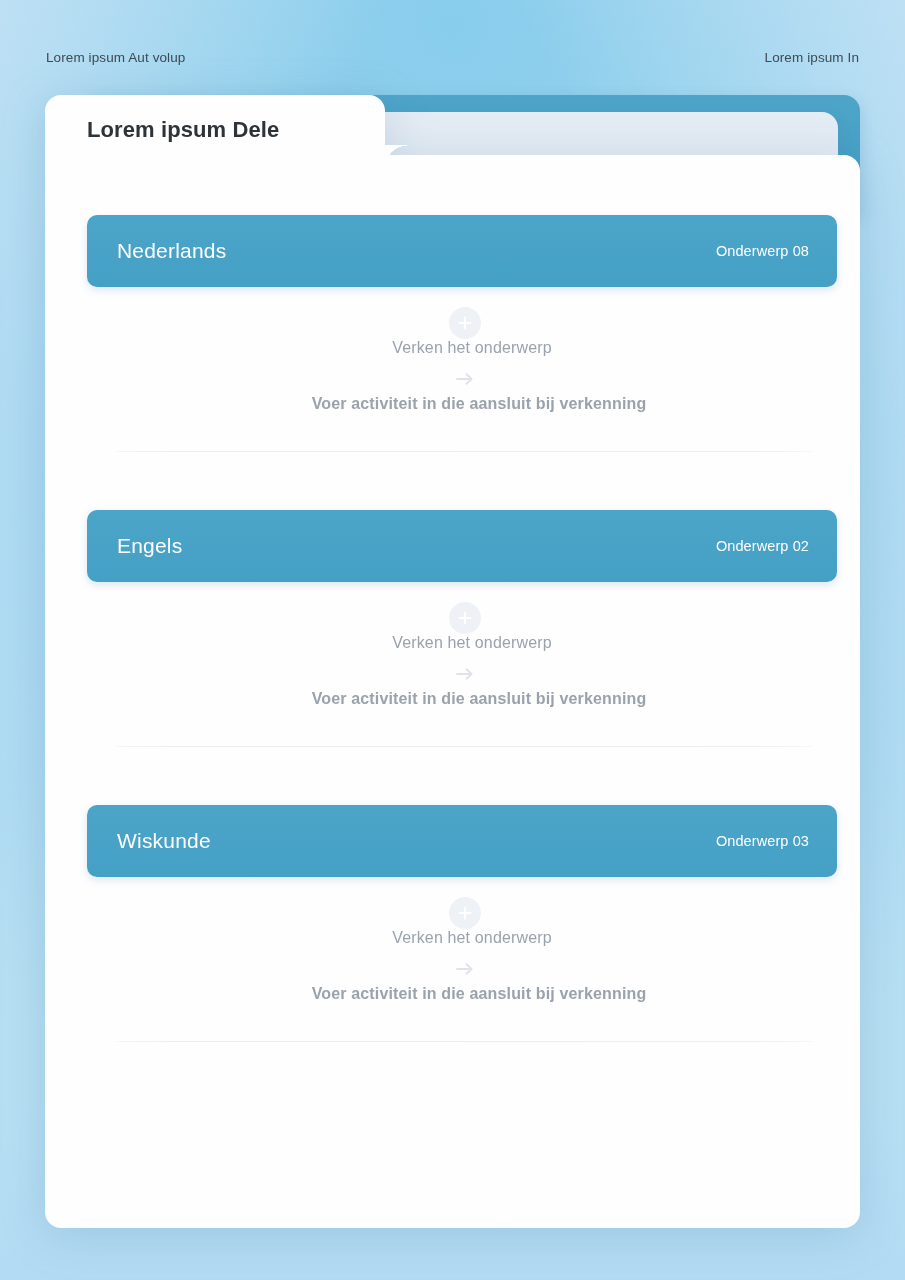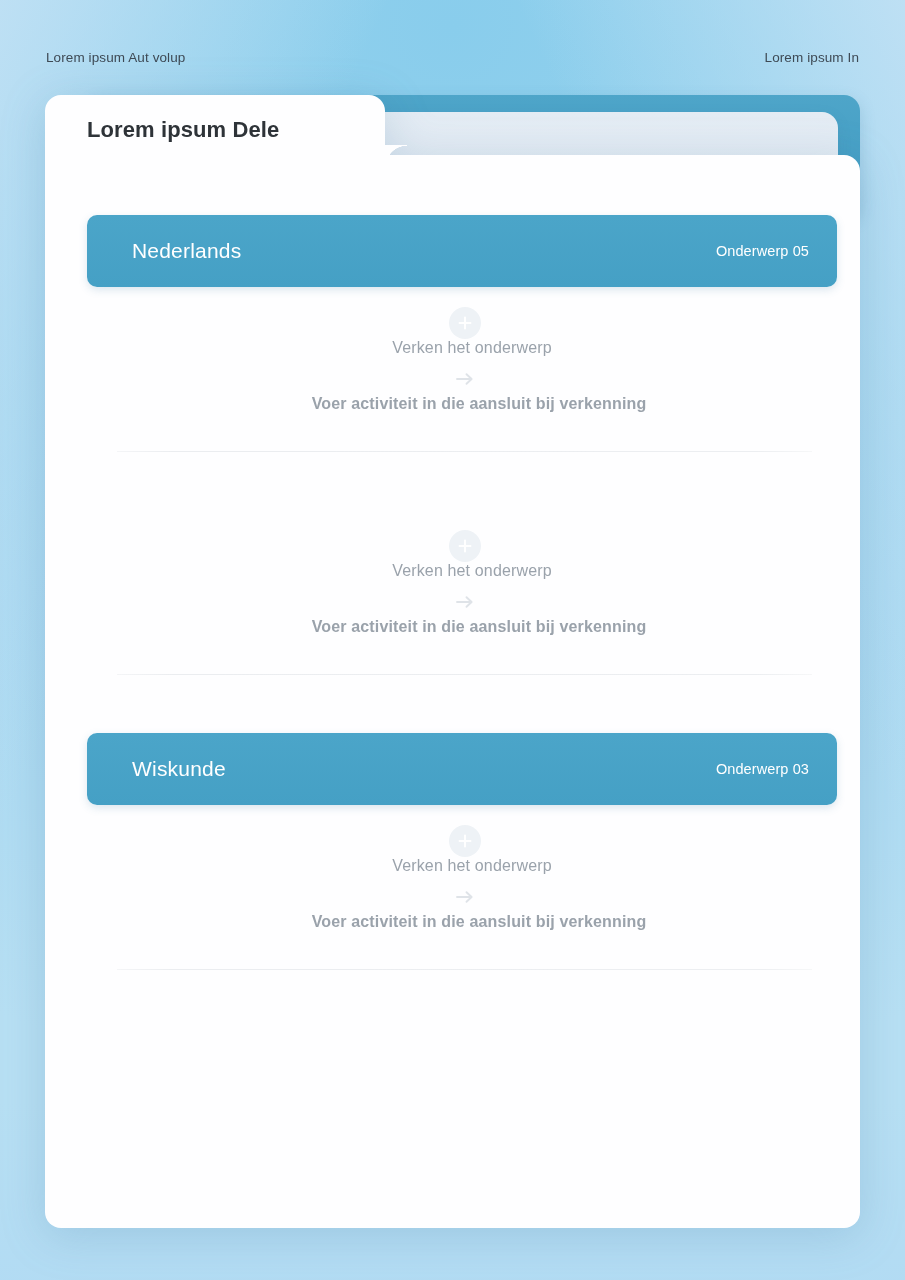--- a/index.html
+++ b/index.html
@@ -150,21 +150,20 @@
     align-items: center;
     justify-content: space-between;
     padding: 0 28px 0 30px;
     box-shadow: 0 3px 9px rgba(60,120,160,.18);
   }
   .subject-name {
     color: #ffffff;
     font-size: 21px;
     font-weight: 400;
     letter-spacing: .2px;
-    margin-left: 15px;
   }
   .subject-topic {
     color: #ffffff;
     font-size: 14.5px;
     font-weight: 400;
     letter-spacing: .1px;
   }
 
   .task-list {
     padding: 20px 0 0 0;
@@ -232,21 +231,21 @@
     <div class="white-body"></div>
   </div>
 
   <div id="page-title">Lorem ipsum Dele</div>
 
   <div id="content">
 
     <div class="subject-section">
       <div class="subject-header">
         <span class="subject-name">Nederlands</span>
-        <span class="subject-topic">Onderwerp 05</span>
+        <span class="subject-topic">Onderwerp 08</span>
       </div>
       <ul class="task-list">
         <li class="task-item plus">
           <span class="task-icon plus">
             <svg width="14" height="14" viewBox="0 0 14 14" aria-hidden="true">
               <path d="M7 1.6v10.8M1.6 7h10.8" stroke="#ffffff" stroke-width="2.1" stroke-linecap="round"></path>
             </svg>
           </span>
           <span class="task-label">Verken het onderwerp</span>
         </li>
@@ -258,20 +257,24 @@
           </span>
           <span class="task-label">Voer activiteit in die aansluit bij verkenning</span>
         </li>
       </ul>
       <div class="section-rule"></div>
     </div>
 
     <div class="section-gap"></div>
 
     <div class="subject-section">
+      <div class="subject-header">
+        <span class="subject-name">Engels</span>
+        <span class="subject-topic">Onderwerp 02</span>
+      </div>
       <ul class="task-list">
         <li class="task-item plus">
           <span class="task-icon plus">
             <svg width="14" height="14" viewBox="0 0 14 14" aria-hidden="true">
               <path d="M7 1.6v10.8M1.6 7h10.8" stroke="#ffffff" stroke-width="2.1" stroke-linecap="round"></path>
             </svg>
           </span>
           <span class="task-label">Verken het onderwerp</span>
         </li>
         <li class="task-item arrow">

